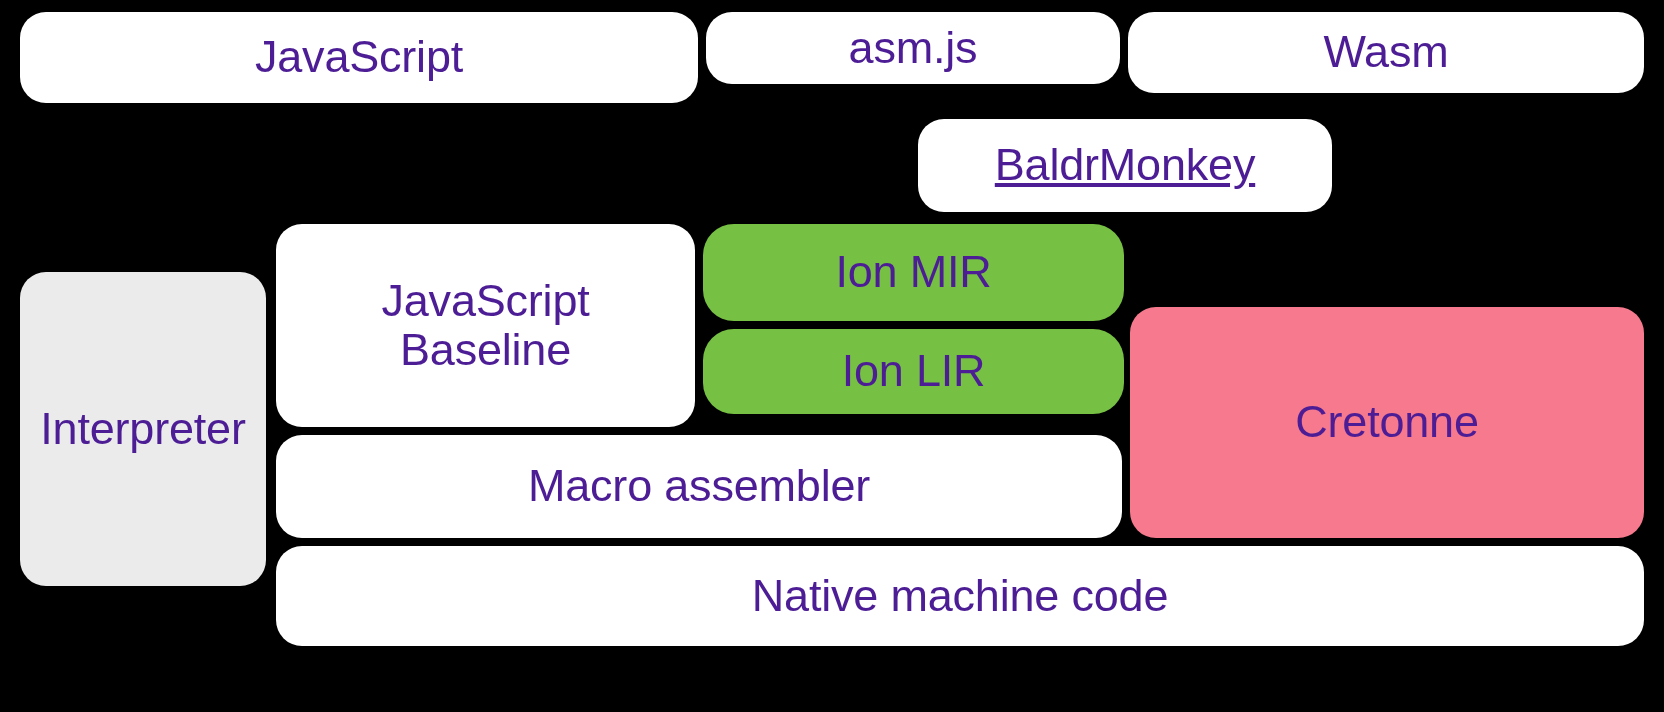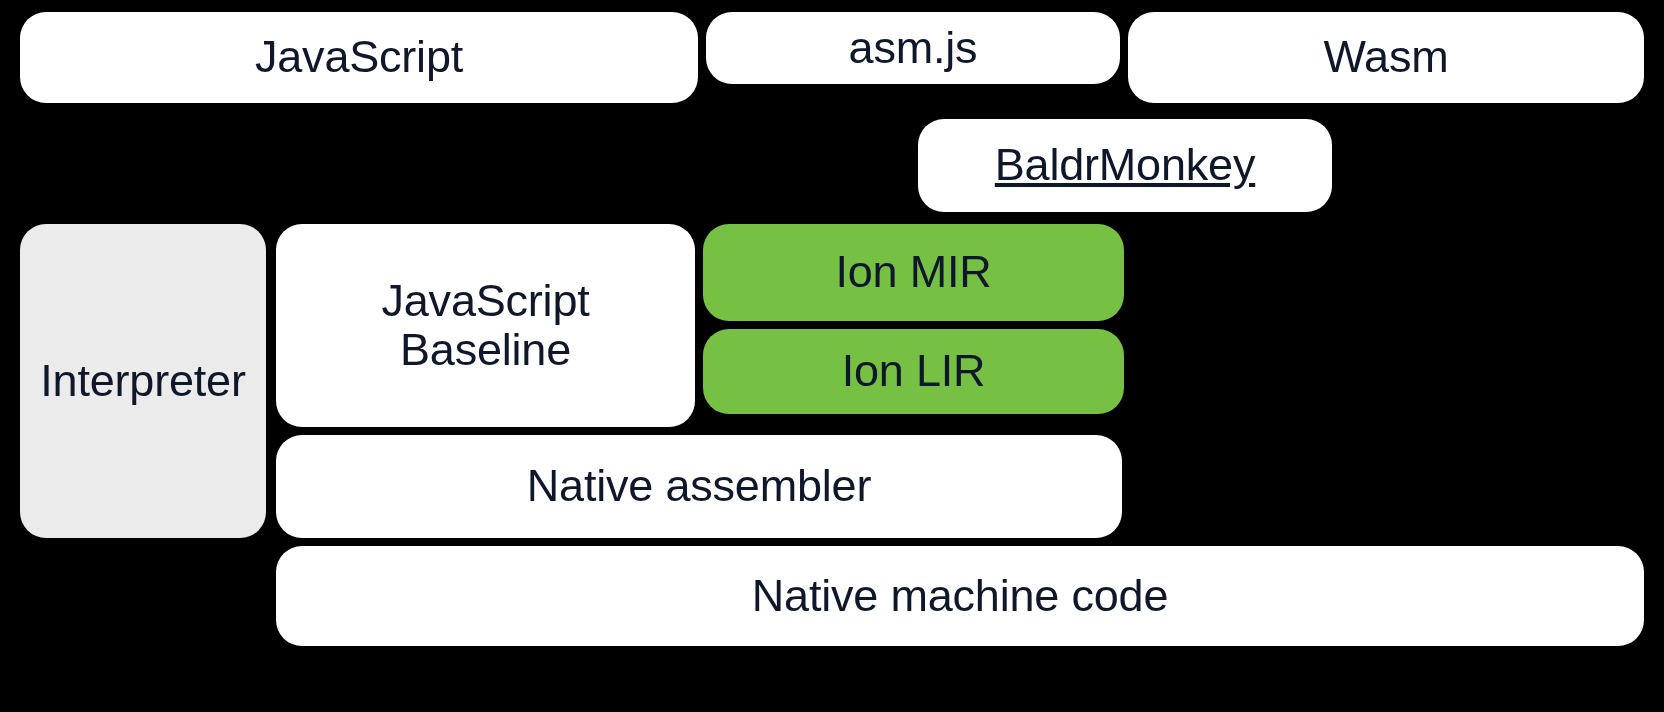--- a/index.html
+++ b/index.html
@@ -20,40 +20,41 @@
     background: #000000;
   }
   .node {
     position: absolute;
     box-sizing: border-box;
     display: flex;
     align-items: center;
     justify-content: center;
     text-align: center;
     border-radius: 26px;
-    color: #0f172a;
+    color: #4c1d95;
     font-size: 45px;
     line-height: 1.08;
     letter-spacing: -0.2px;
     white-space: pre-line;
     font-family: "Liberation Sans", sans-serif;
   }
   .fill-white { background: #ffffff; }
-  .fill-gray  { background: #ebebeb; }
-  .fill-green { background: #76c043; }
+  .fill-gray  { background: #ebebeb; margin-top: 48px; }
+  .fill-green { background: #76c043; border-radius: 31px; }
   .fill-pink  { background: #f6798d; }
 </style>
 </head>
 <body>
 
 <div id="stage">
     <div class="node fill-white" style="left: 20px; top: 12px; width: 678px; height: 91px;"><span>JavaScript</span></div>
     <div class="node fill-white" style="left: 706px; top: 12px; width: 414px; height: 72px;"><span>asm.js</span></div>
-    <div class="node fill-white" style="left: 1128px; top: 12px; width: 516px; height: 91px;"><span>Wasm</span></div>
+    <div class="node fill-white" style="left: 1128px; top: 12px; width: 516px; height: 81px;"><span>Wasm</span></div>
     <div class="node fill-white" style="left: 918px; top: 119px; width: 414px; height: 93px; text-decoration: underline;"><span>BaldrMonkey</span></div>
     <div class="node fill-gray" style="left: 20px; top: 224px; width: 246px; height: 314px;"><span>Interpreter</span></div>
     <div class="node fill-white" style="left: 276px; top: 224px; width: 419px; height: 203px;"><span>JavaScript
 Baseline</span></div>
     <div class="node fill-green" style="left: 703px; top: 224px; width: 421px; height: 97px;"><span>Ion MIR</span></div>
     <div class="node fill-green" style="left: 703px; top: 329px; width: 421px; height: 85px;"><span>Ion LIR</span></div>
-    <div class="node fill-white" style="left: 276px; top: 435px; width: 846px; height: 103px;"><span>Native assembler</span></div>
+    <div class="node fill-pink" style="left: 1130px; top: 307px; width: 514px; height: 231px;"><span>Cretonne</span></div>
+    <div class="node fill-white" style="left: 276px; top: 435px; width: 846px; height: 103px;"><span>Macro assembler</span></div>
     <div class="node fill-white" style="left: 276px; top: 546px; width: 1368px; height: 100px; text-align: center;"><span>Native machine code</span></div>
   </div>
 
 </body></html>

